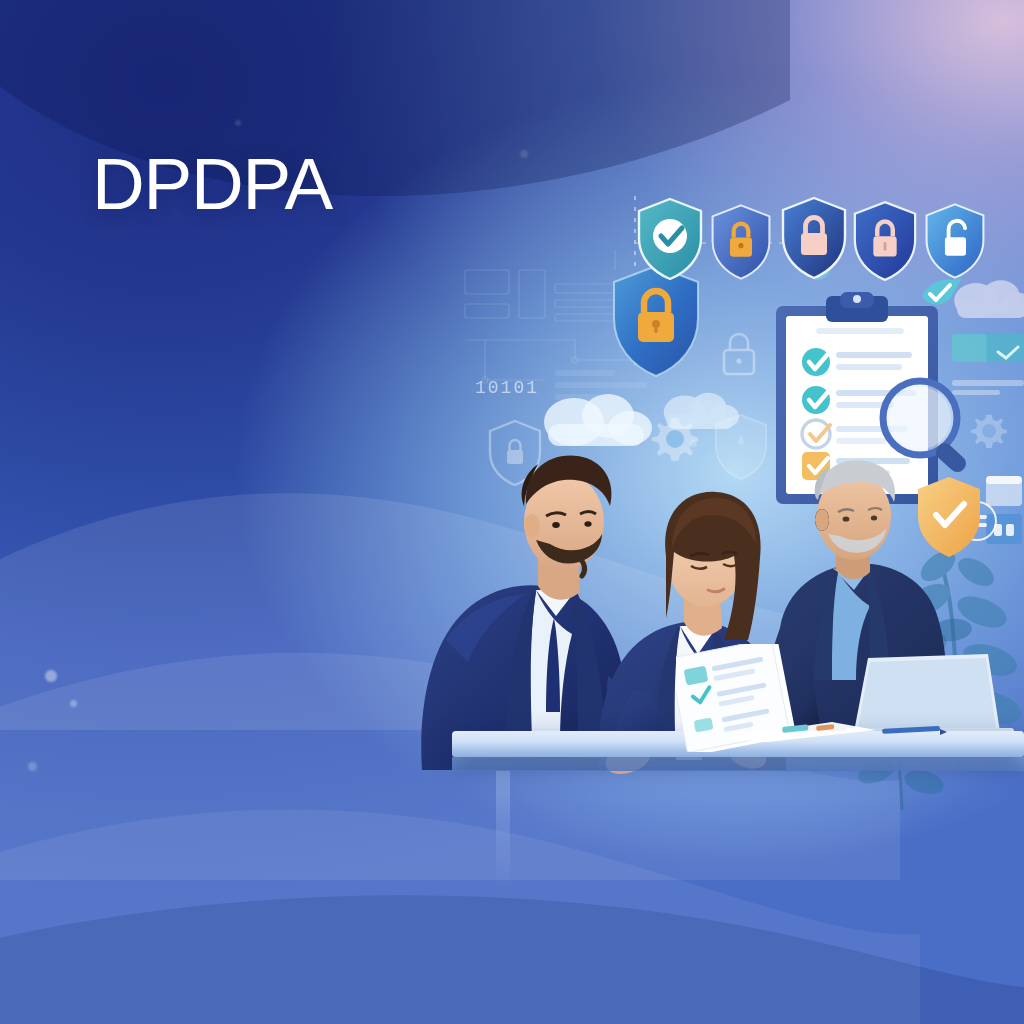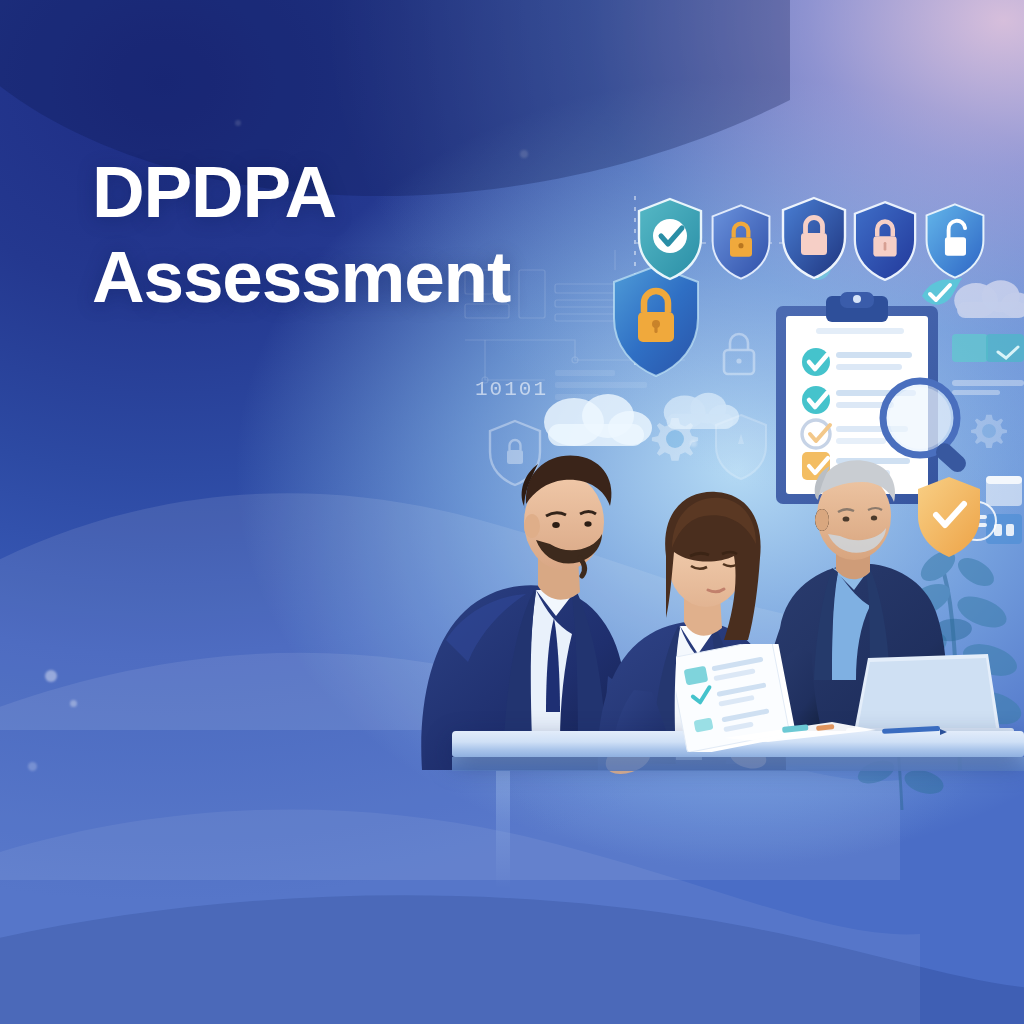--- a/index.html
+++ b/index.html
@@ -19,33 +19,33 @@
   
   .wave { position:absolute; pointer-events:none; }
   .wave svg { display:block; }
 
   
   .bokeh { position:absolute; border-radius:50%; background:rgba(255,255,255,.55);
            filter:blur(1px); pointer-events:none; }
 
   
   .textblock { position:absolute; left:92px; top:142px; width:580px; z-index:30; }
-  .title { color:#ffffff; font-size:73px; font-weight:700; line-height:1.16;
-           letter-spacing:-1.2px; text-shadow:0 2px 18px rgba(10,26,80,.35);margin-top:8px; }
+  .title { color:#ffffff; font-size:73px; font-weight:400; line-height:1.16;
+           letter-spacing:-1.2px; text-shadow:0 2px 18px rgba(10,26,80,.35); }
   .subtitle { margin-top:38px; color:#f2f6ff; font-size:32px; font-weight:300;
               line-height:1.44; letter-spacing:.1px; text-shadow:0 1px 10px rgba(10,26,80,.3); }
 
   
   .art { position:absolute; z-index:12; }
 
   
   .circuit { position:absolute; left:455px; top:250px; width:260px; height:200px;
              opacity:.30; z-index:8; }
   .binary { position:absolute; left:475px; top:378px; color:rgba(255,255,255,.58);
-            font-family:"Liberation Mono", monospace; font-size:21px; letter-spacing:2px;
+            font-family:"Liberation Mono", monospace; font-size:18px; letter-spacing:2px;
             z-index:9; }
 
   
   .ghost { position:absolute; z-index:9; opacity:.42; }
 
   
   .cloud { position:absolute; z-index:10; }
 
   
   .shieldrow { position:absolute; left:634px; top:188px; width:350px; height:80px; z-index:20; }
@@ -638,19 +638,18 @@
   <div class="pen" style="left:880px; top:724px;">
     <svg width="68" height="14" viewBox="0 0 68 14">
       <rect x="2" y="5" width="58" height="5" rx="2.5" fill="#3a6cc0" transform="rotate(-3 2 5)"></rect>
       <path d="M60,5 l7,3 l-7,3 z" fill="#2b5199"></path>
     </svg>
   </div>
 
   <div class="textblock">
     <div class="title">
       <div>DPDPA</div>
-      <div>Assessment</div>
     </div>
     <div class="subtitle">
     </div>
   </div>
 
 </div>
 
 </body></html>

